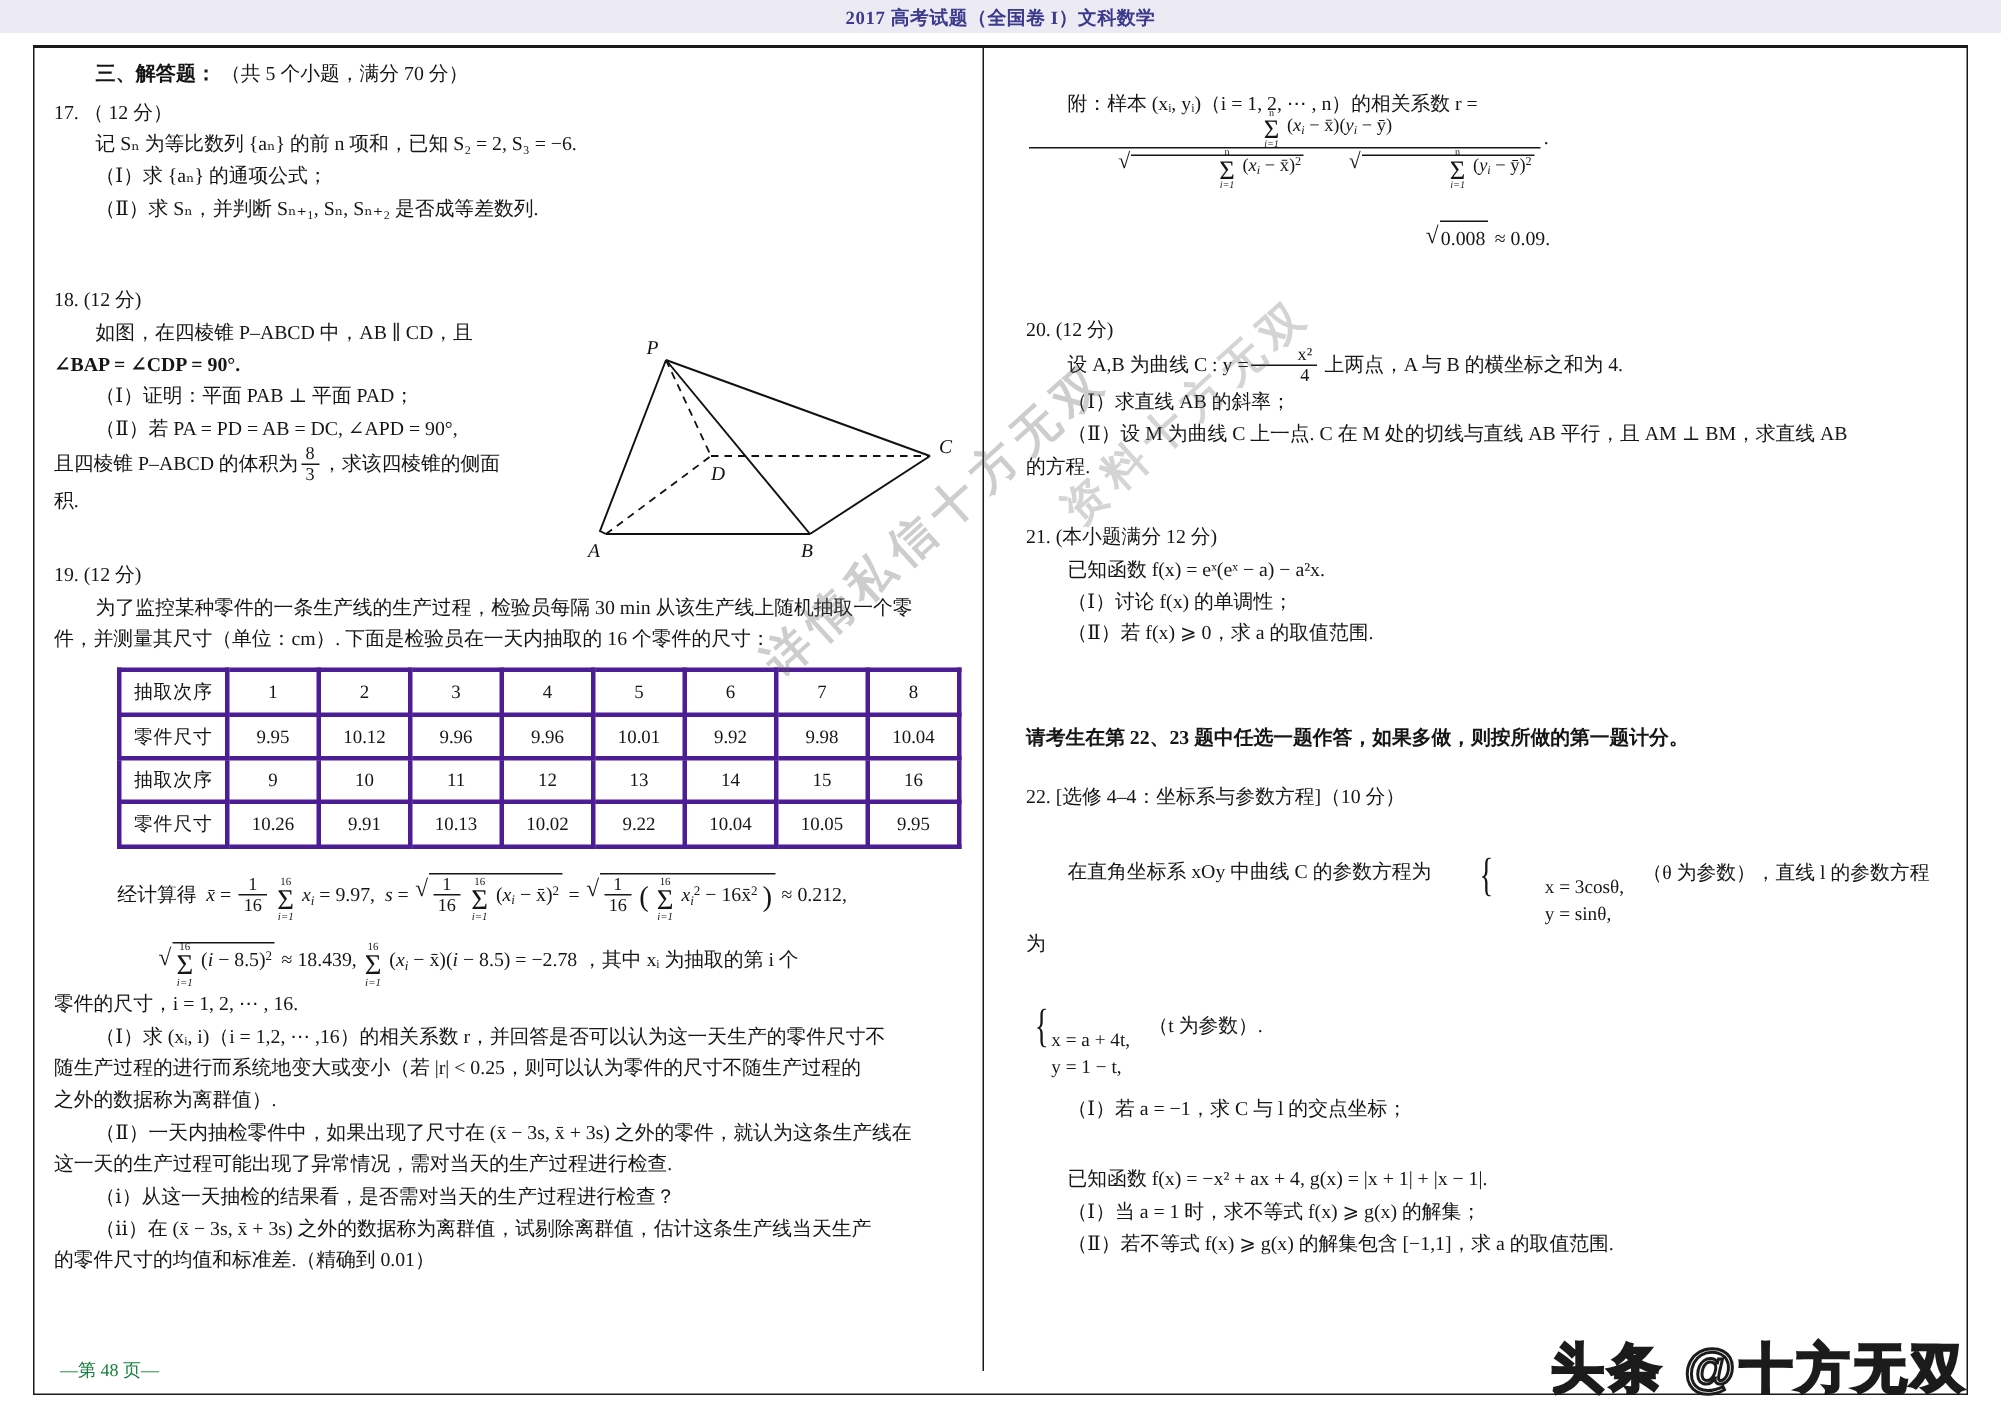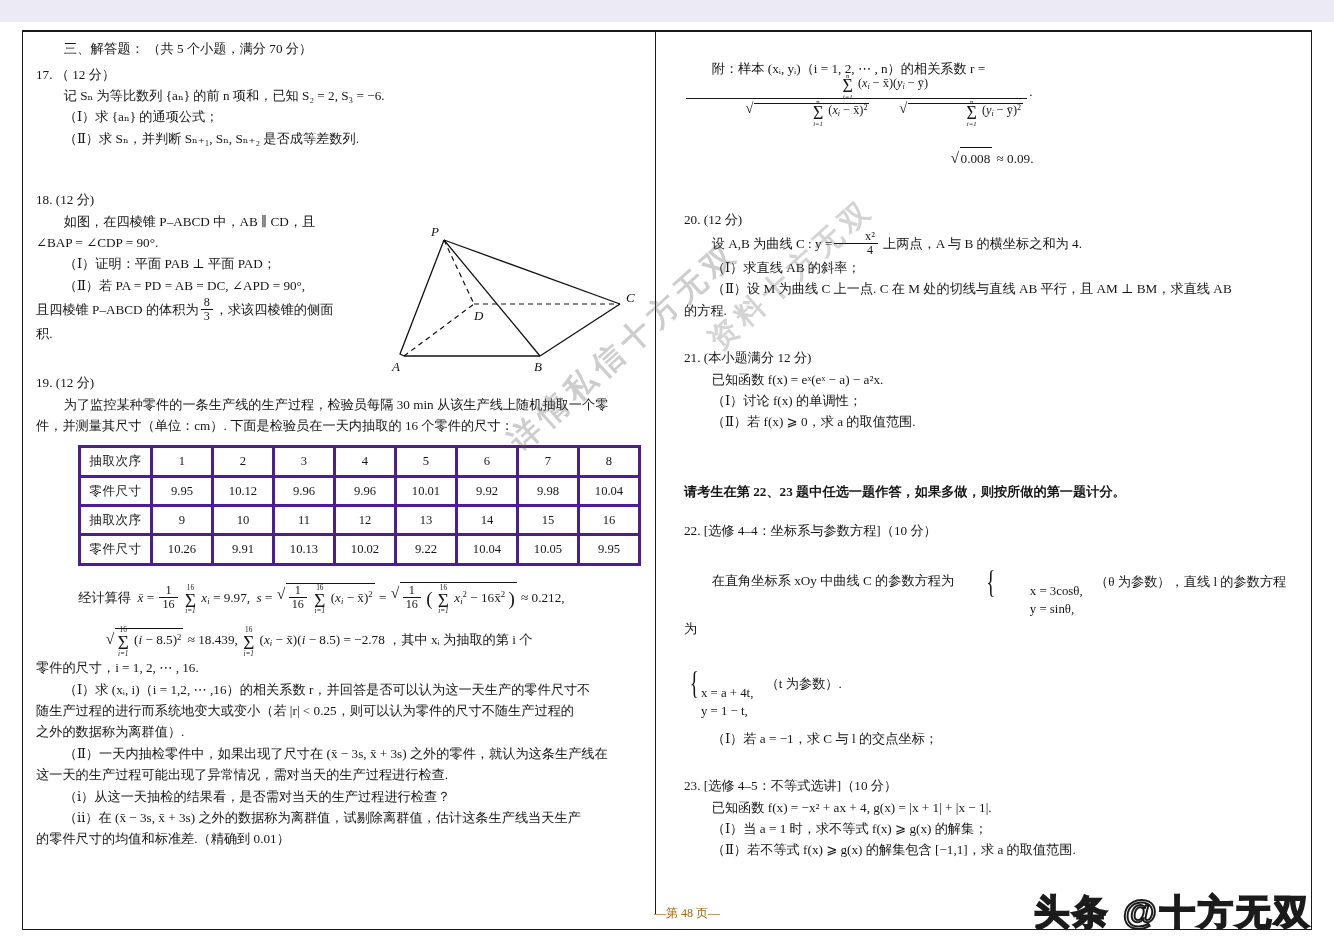--- a/index.html
+++ b/index.html
@@ -61,21 +61,21 @@
     color: #161616;
   }
   #col-left  { left: 36px;  width: 612px; }
   #col-right { left: 684px; width: 615px; }
 
   .blk { margin-bottom: 4px; }
   .indent1 { text-indent: 2.1em; display: block; }
   .indent0 { display: block; }
   .hang { display: block; padding-left: 1.0em; text-indent: -1.0em; }
 
-  .sec-title { font-weight: normal; font-size: 13.4px; }
+  .sec-title { font-weight: bold; font-size: 13.4px; }
   .bold { font-weight: bold; }
   .mt { font-family: "Liberation Serif", serif; font-style: italic; }
   sub { font-size: .66em; vertical-align: -.28em; font-style: italic;}
   sup { font-size: .66em; vertical-align: .48em; }
 
   
   .frac { display: inline-block; vertical-align: -0.52em; text-align: center;
           font-size: .92em; line-height: 1.06; margin: 0 2px; }
   .frac .num { display: block; border-bottom: 1px solid #161616; padding: 0 3px; }
   .frac .den { display: block; padding: 0 3px; }
@@ -123,22 +123,21 @@
 
   
   #fig-18 { position: absolute; left: 382px; top: 216px; width: 270px; height: 160px; }
   #fig-18 svg { display: block; }
   .fig-label { font-family: "Liberation Serif", serif; font-style: italic; font-size: 13px; fill:#111;}
 
   
   #page-footer {
     position: absolute;
     left: 0; top: 905px; width: 1334px;
-    text-align: center;
-    font-size: 12px; color: #a16207;
+    font-size: 12px; color: #15803d;
   }
   #footer-num { margin-left: 40px; }
 
   
   .wm {
     position: absolute;
     pointer-events: none;
     color: rgba(90,90,90,0.30);
     font-weight: bold;
     white-space: nowrap;
@@ -169,20 +168,21 @@
     font-family: "Liberation Sans", sans-serif;
     white-space: nowrap;
   }
 </style>
 </head>
 <body>
 
 <div id="page">
 
   <div id="header-band"></div>
+  <div id="header-title">2017 高考试题（全国卷 I）文科数学</div>
 
   <div id="sheet"></div>
   <div id="center-rule"></div>
 
   <div class="col" id="col-left">
 
     <div class="blk">
       <span class="indent1">
         <span class="sec-title">三、解答题：</span>
         <span>（共 5 个小题，满分 70 分）</span>
@@ -198,21 +198,21 @@
       <span class="indent1">（Ⅰ）求 {aₙ} 的通项公式；</span>
       <span class="indent1">（Ⅱ）求 Sₙ，并判断 Sₙ₊₁, Sₙ, Sₙ₊₂ 是否成等差数列.</span>
     </div>
 
     <div class="blk" style="margin-top:40px;">
       <span class="hang">
         <span>18.</span>
         <span>(12 分)</span>
       </span>
       <span class="indent1" style="width:332px;display:block;">如图，在四棱锥 P–ABCD 中，AB ∥ CD，且</span>
-      <span class="indent0" style="width:332px;display:block;">∠BAP = ∠CDP = 90°.</span>
+      <span class="indent0" style="width:332px;display:block;font-weight:bold;">∠BAP = ∠CDP = 90°.</span>
       <span class="indent1" style="width:332px;display:block;">（Ⅰ）证明：平面 PAB ⊥ 平面 PAD；</span>
       <span class="indent1" style="width:340px;display:block;">（Ⅱ）若 PA = PD = AB = DC, ∠APD = 90°,</span>
       <span class="indent0" style="width:345px;display:block;">
         <span>且四棱锥 P–ABCD 的体积为</span><span class="frac"><span class="num">8</span><span class="den">3</span></span><span>，求该四棱锥的侧面</span>
       </span>
       <span class="indent0">积.</span>
     </div>
 
     <div class="blk" style="margin-top:28px;">
       <span class="hang">
@@ -416,24 +416,20 @@
             <span style="display:block;">x = a + 4t,</span>
             <span style="display:block;">y = 1 − t,</span>
           </span>
         </span>
         <span style="margin-left:6px;">（t 为参数）.</span>
       </span>
       <span class="indent1" style="display:block;margin-top:8px;">（Ⅰ）若 a = −1，求 C 与 l 的交点坐标；</span>
     </div>
 
     <div class="blk" style="margin-top:26px;">
-      <span class="hang">
-        <span>23.</span>
-        <span>[选修 4–5：不等式选讲]（10 分）</span>
-      </span>
       <span class="indent1">已知函数 f(x) = −x² + ax + 4, g(x) = |x + 1| + |x − 1|.</span>
       <span class="indent1">（Ⅰ）当 a = 1 时，求不等式 f(x) ⩾ g(x) 的解集；</span>
       <span class="indent1">（Ⅱ）若不等式 f(x) ⩾ g(x) 的解集包含 [−1,1]，求 a 的取值范围.</span>
     </div>
   </div>
 
   <div id="page-footer">
     <span id="footer-num">—第 48 页—</span>
   </div>
 

